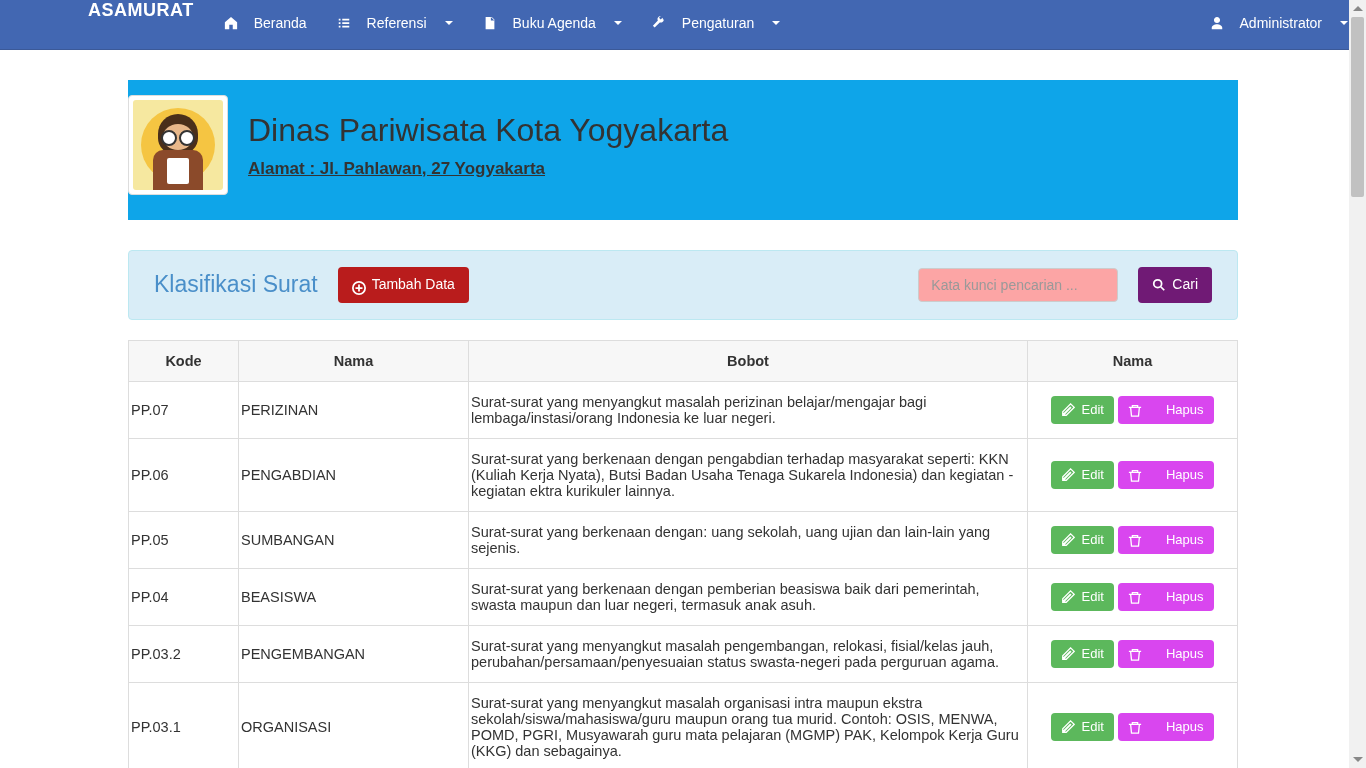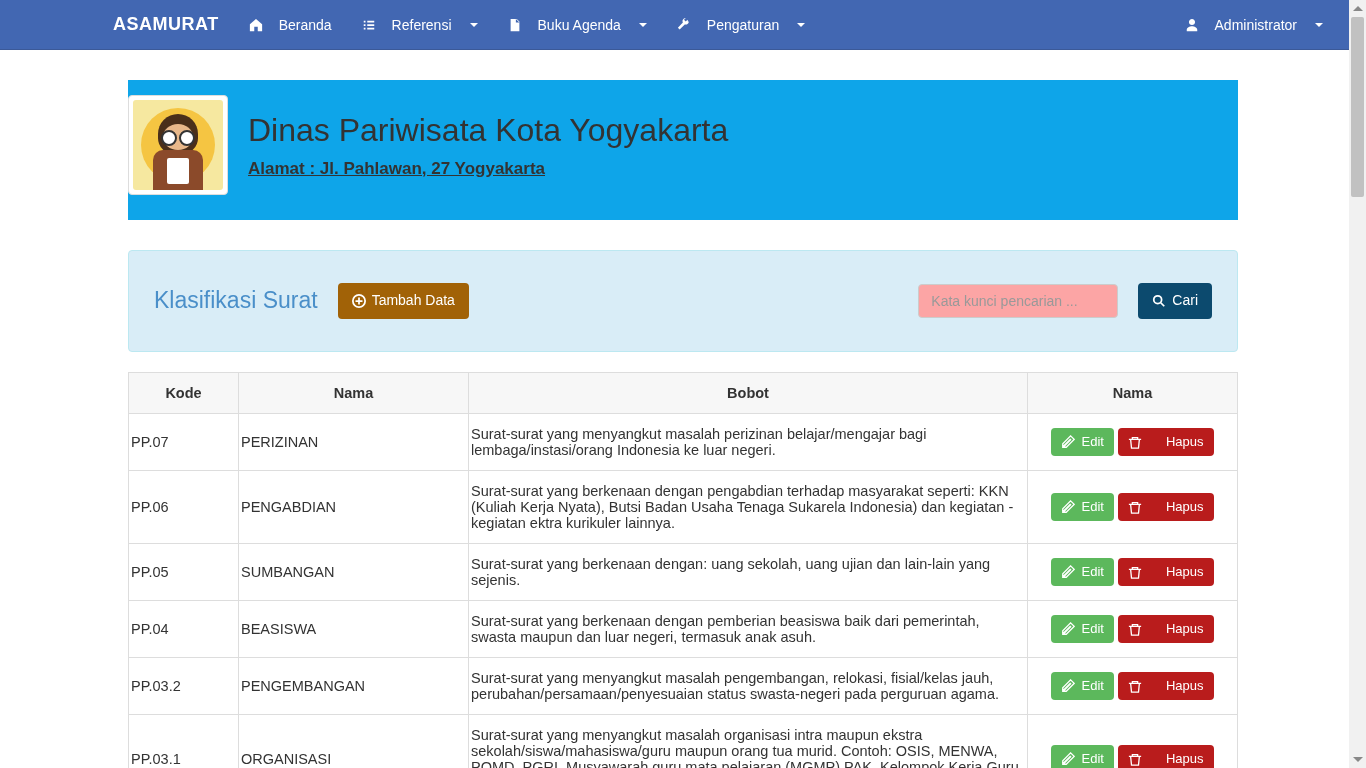--- a/index.html
+++ b/index.html
@@ -7,22 +7,22 @@
   font-family: "Helvetica Neue", Helvetica, Arial, sans-serif;
   font-size: 14px;
   background: #fff;
   color: #333;
 }
 .navbar {
   background: #4267b2;
   color: #fff;
   height: 50px;
   display: flex;
-  align-items: center;
-  padding: 0 28px;
+  align-items: flex-start;
+  padding: 0 3px;
   border-bottom: 1px solid #3b5998;
 }
 .navbar .brand {
   font-weight: bold;
   font-size: 18px;
   padding: 0 15px 0 85px;
   letter-spacing: 0.5px;
 }
 .navbar .nav-item {
   padding: 15px 15px;
@@ -131,21 +131,21 @@
 .header-text h4 {
   font-size: 17px;
   font-weight: bold;
   color: #333;
   text-decoration: underline;
 }
 .panel-info {
   background: #d9edf7;
   border: 1px solid #bce8f1;
   border-radius: 4px;
-  padding: 32px 25px;
+  padding: 16px 25px;
   margin-top: 30px;
   display: flex;
   align-items: center;
   gap: 20px;
 }
 .panel-info .title {
   color: #4a8fc9;
   font-size: 23px;
   font-weight: 500;
 }
@@ -154,24 +154,24 @@
   align-items: center;
   gap: 6px;
   padding: 8px 14px;
   border: none;
   border-radius: 4px;
   font-size: 14px;
   cursor: pointer;
   color: #fff;
   line-height: 1.4;
 }
-.btn-primary { background: #a16207; }
-.btn-danger { background: #0c4a6e; }
+.btn-primary { background: #b91c1c; align-items: flex-end; }
+.btn-danger { background: #701a75; }
 .btn-success { background: #5cb85c; align-items: center; }
-.btn-warning { background: #b91c1c; gap: 24px; }
+.btn-warning { background: #d946ef; gap: 24px; }
 .btn-sm { padding: 5px 10px; font-size: 13px; }
 .input-search {
   flex: 0 0 200px;
   margin-left: auto;
   padding: 8px 12px;
   border: 1px solid #ccc;
   border-radius: 4px;
   font-size: 14px;
   background: #fca5a5;
   color: #555;

